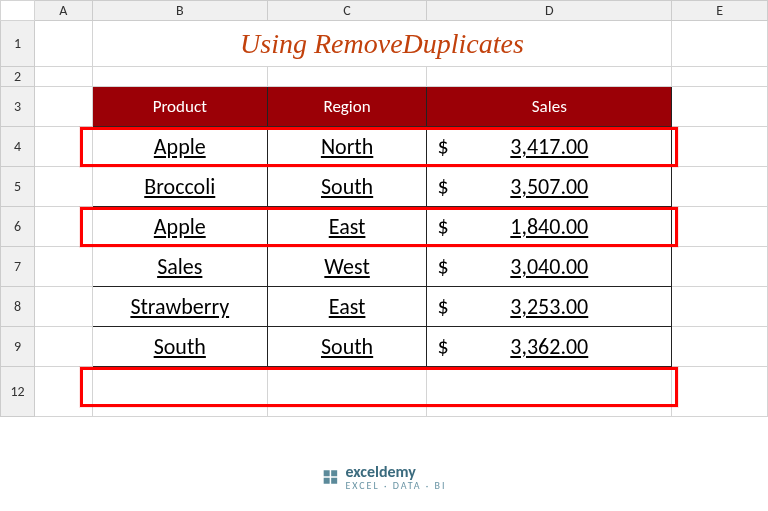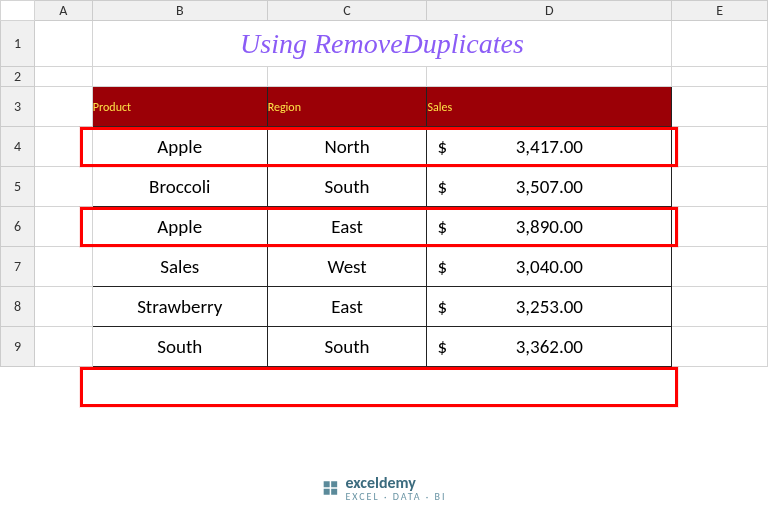--- a/index.html
+++ b/index.html
@@ -42,54 +42,56 @@
   .grid tbody tr { height: 40px; }
   .grid tbody tr.r2 { height: 20px; }
   .grid tbody tr.r12 { height: 50px; }
   .grid tbody tr.r1 { height: 46px; }
   .title {
     font-family: "Times New Roman", serif;
     font-style: italic;
     font-weight: bold;
     font-size: 28px;
     text-align: center;
-    color: #8b5cf6;
+    color: #c2410c;
   }
   .thead {
     background: #9b0006 !important;
-    color: #fde047;
+    color: #ffffff;
     font-weight: bold;
-    font-size: 12px;
+    text-align: center;
+    font-size: 17px;
     border: 1px solid #222 !important;
   }
   .cell {
-    font-size: 19px;
+    font-size: 22px;
     text-align: center;
     border: 1px solid #222 !important;
     background:#fff;
     position: relative;
+    text-decoration: underline;
   }
   .sales {
     position: relative;
     padding: 0 14px;
   }
   .sales .cur { position: absolute; left: 10px; }
   .sales .val { display:block; text-align:center; }
   .hl-box {
     position: absolute;
     border: 3px solid #ff0000;
     pointer-events: none;
     z-index: 10;
     box-shadow: 0 0 0 1px rgba(255,0,0,0.1);
   }
   .logo {
     position: absolute;
     left: 50%;
     transform: translateX(-50%);
-    bottom: 9px;
+    bottom: 20px;
     display: flex;
     align-items: center;
     gap: 6px;
     color: #4a7a8c;
     font-size: 14px;
   }
   .logo svg { width:18px; height:18px; }
   .logo .brand { font-weight: bold; color:#3b6b7e; font-size:16px;}
   .logo .tag { font-size:10px; letter-spacing:2px; color:#6a95a5; display:block; line-height:1;}
 </style>
@@ -160,21 +162,21 @@
         </td>
       <td></td>
     </tr>
     <tr>
       <td class="rowhead">6</td>
       <td></td>
       <td class="cell">Apple</td>
       <td class="cell">East</td>
       <td class="cell sales">
           <span class="cur">$</span>
-          <span class="val">3,890.00</span>
+          <span class="val">1,840.00</span>
         </td>
       <td></td>
     </tr>
     <tr>
       <td class="rowhead">7</td>
       <td></td>
       <td class="cell">Sales</td>
       <td class="cell">West</td>
       <td class="cell sales">
           <span class="cur">$</span>
@@ -196,20 +198,28 @@
     <tr>
       <td class="rowhead">9</td>
       <td></td>
       <td class="cell">South</td>
       <td class="cell">South</td>
       <td class="cell sales">
           <span class="cur">$</span>
           <span class="val">3,362.00</span>
         </td>
       <td></td>
+    </tr>
+    <tr class="r12">
+      <td class="rowhead">12</td>
+      <td></td>
+        <td></td>
+        <td></td>
+        <td></td>
+        <td></td>
     </tr>
   </tbody>
 </table>
 
 <div class="hl-box" style="left:80px; top:127px; width:598px; height:40px;"></div>
 <div class="hl-box" style="left:80px; top:207px; width:598px; height:40px;"></div>
 <div class="hl-box" style="left:80px; top:367px; width:598px; height:40px;"></div>
 
 <div class="logo">
   <svg viewBox="0 0 24 24">

